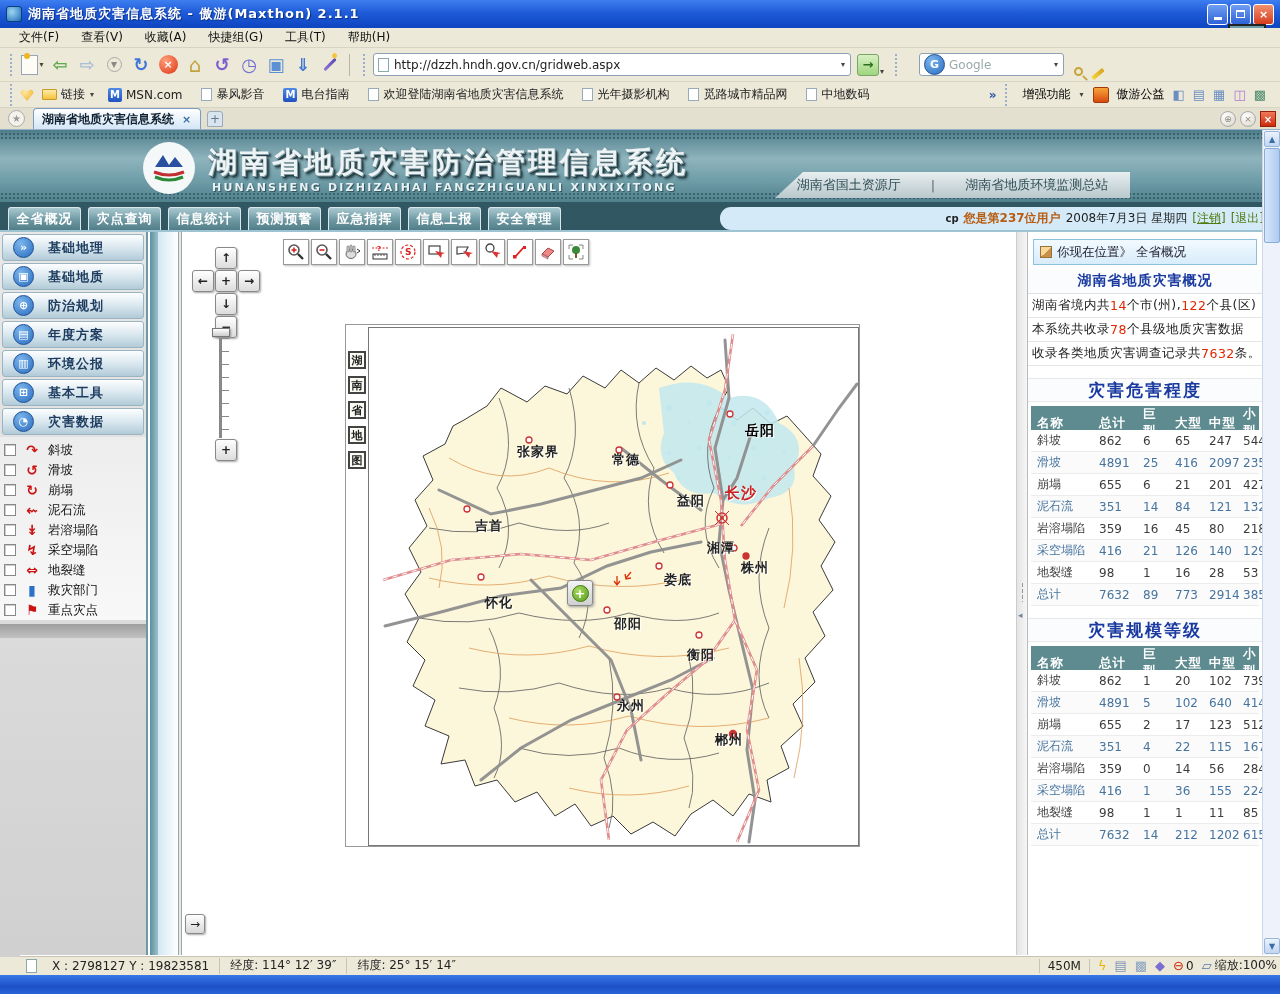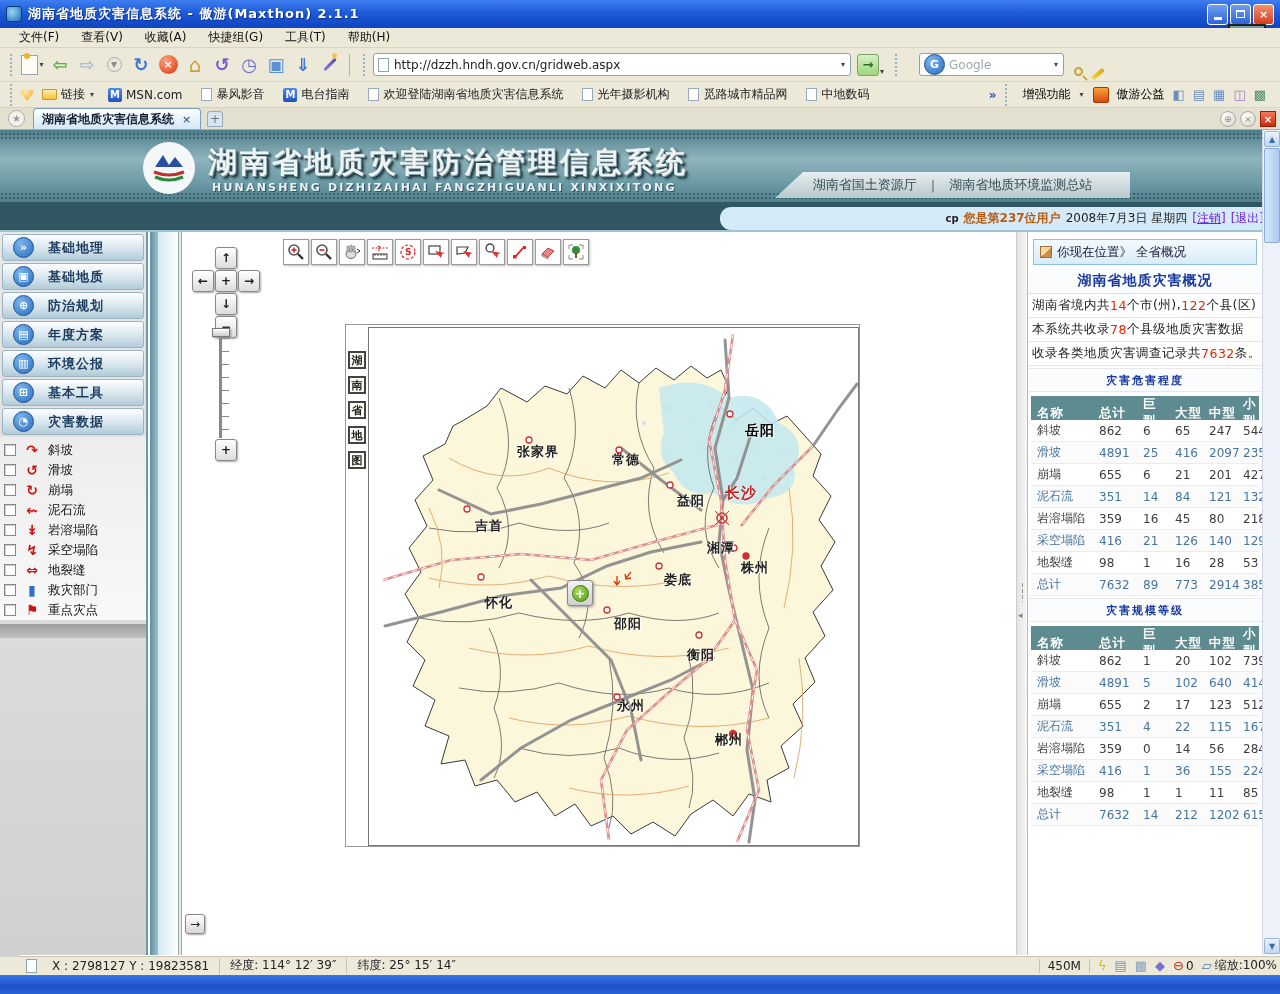--- a/index.html
+++ b/index.html
@@ -86,36 +86,36 @@
     background:linear-gradient(180deg,#4e7e8b 0%,#8fb4bd 40%,#6f9da8 70%,#50818d 100%); }
   .dotrow { position:absolute; left:0; width:1280px; height:9px;
     background-image:radial-gradient(#2e505a 35%, transparent 36%); background-size:4px 4px; opacity:.7; }
   .dotrow.top { top:2px; } .dotrow.bottom { bottom:1px; }
   .logo { position:absolute; left:142px; top:11px; width:54px; height:54px; }
   .banner-title { position:absolute; left:208px; top:13px; font-size:29px; font-weight:bold; color:#eef4f5; letter-spacing:3px;
     text-shadow:1px 1px 0 #7e9aa2, 2px 2px 1px #233f46, 3px 3px 3px #16282d; }
   .banner-sub { position:absolute; left:212px; top:51px; font-size:11px; font-weight:bold; color:#e8f2f4; letter-spacing:2.2px; text-shadow:1px 1px 1px #2e4e56; }
   .banner-links { position:absolute; left:775px; top:42px; width:355px; height:26px;
     background:linear-gradient(180deg,#e8eef0,#b8c8cc); clip-path:polygon(28px 0,100% 0,100% 100%,0 100%);
-    display:flex; align-items:center; justify-content:center; gap:14px; font-size:13px; color:#2e4e56; }
+    display:flex; align-items:center; justify-content:center; gap:30px; font-size:13px; color:#2e4e56; }
   .banner-links a { color:#2e4e56; text-decoration:none; }
   .bl-div { color:#667; }
 
   
   .navbar { position:absolute; left:0; top:202px; width:1280px; height:28px; background:#315862; display:flex; align-items:flex-end; }
   .nav-tabs { display:flex; gap:7px; padding:0 0 0 8px; }
   .nav-tab { width:73px; height:23px; border:1px solid #d8e8ec; border-bottom:none; border-radius:3px 3px 0 0;
     background:linear-gradient(180deg,#a9c8cf 0%,#6d98a2 55%,#527e89 100%);
     color:#fff; font-size:13px; font-weight:bold; text-align:center; line-height:22px; letter-spacing:1px; }
   .user-strip { margin-left:auto; height:23px; background:#d4eaf8; display:flex; align-items:center; gap:5px;
     font-size:12px; padding:0 16px 0 30px; min-width:560px; justify-content:flex-end;border-radius:11px; }
   .u-prefix { font-size:10px; font-weight:bold; color:#222; }
   .u-visitor { color:#b85c10; font-weight:bold; }
   .u-date { color:#222; }
-  .u-link { color:#6d28d9; text-decoration:underline; }
+  .u-link { color:#4d7c0f; text-decoration:underline; }
 
   
   .main { position:absolute; left:0; top:230px; width:1280px; height:725px; background:#fff; border-top:2px solid #9ec4d4; }
 
   
   .sidebar { position:absolute; left:0; top:0; width:148px; height:725px; background:linear-gradient(180deg,#e8e8e8,#d0d0d0); border-right:2px solid #6e9aa8; }
   .group-btn { height:27px; margin:2px 2px 2px 2px; border:1px solid #9ab4c2; border-radius:3px;
     background:linear-gradient(180deg,#fdfeff 0%,#d6e5ed 55%,#b2cbd8 100%);
     display:flex; align-items:center; gap:10px; padding-left:10px; }
   .g-ic { width:21px; height:21px; border-radius:50%; background:radial-gradient(circle at 35% 30%,#7cb6ec,#2a6cc0); border:1px solid #1d4f92;
@@ -163,21 +163,21 @@
   .inner-split .arrow { position:absolute; left:1px; top:378px; font-size:9px; color:#789; }
 
   
   .right-panel { position:absolute; left:1027px; top:0; width:235px; height:725px; background:#fff; border-left:1px solid #bbb; font-size:12.5px; }
   .crumb-box { margin:7px 5px 4px 5px; height:24px; border:1px solid #8fc0de; background:linear-gradient(180deg,#f2faff,#d8ecfa);
     display:flex; align-items:center; gap:5px; padding:12px 6px; color:#223; }
   .crumb-ic { width:12px; height:12px; background:linear-gradient(135deg,#f8d898 50%,#c89048 50%); border:1px solid #987038; flex:none; }
   .panel-title { height:25px; display:flex; align-items:center; justify-content:center; font-size:14px; font-weight:bold; color:#1a3aa0; letter-spacing:1px; border-bottom:1px solid #e0e0e0; background:#fafcfd; }
   .ov-line { height:24px; display:flex; align-items:center; padding-left:4px; border-bottom:1px solid #e6e6e6; color:#222; letter-spacing:.5px; }
   .seg { white-space:pre; } .seg.red { color:#e02800; }
-  .sec-title { height:24px; margin-top:2px; display:flex; align-items:center; justify-content:center; font-size:11px; font-weight:bold; color:#1a3aa0; letter-spacing:2px; border-top:1px solid #e8e8e8; border-bottom:1px solid #e8e8e8; background:#fafcfd; }
+  .sec-title { height:24px; margin-top:12px; display:flex; align-items:center; justify-content:center; font-size:17px; font-weight:bold; color:#1a3aa0; letter-spacing:2px; border-top:1px solid #e8e8e8; border-bottom:1px solid #e8e8e8; background:#fafcfd; }
   .d-table { margin:4px 3px 0 3px; }
   .t-head { display:grid; grid-template-columns:62px 44px 32px 34px 34px 23px; background:#5d8b90; color:#fff; font-weight:bold; font-size:12.5px; height:24px; align-items:center; }
   .t-head span { padding-left:6px; letter-spacing:1px; }
   .t-rows > div { display:grid; grid-template-columns:62px 44px 32px 34px 34px 23px; height:22px; align-items:center; font-size:12px; border-bottom:1px solid #ececec; }
   .t-rows > div > span { padding-left:6px; white-space:nowrap; }
   .t-rows > div:nth-of-type(odd) { color:#3c3c3c; background:#fff; }
   .t-rows > div:nth-of-type(even) { color:#46749f; background:#fbfbfb; }
 
   
   .scrollbar { position:absolute; left:1262px; top:130px; width:18px; height:825px; background:#eef2fa; border-left:1px solid #cdd6e8; }
@@ -386,20 +386,30 @@
     <div class="banner-title">湖南省地质灾害防治管理信息系统</div>
     <div class="banner-sub">HUNANSHENG DIZHIZAIHAI FANGZHIGUANLI XINXIXITONG</div>
     <div class="banner-links">
       <a href="#">湖南省国土资源厅</a>
       <span class="bl-div">|</span>
       <a href="#">湖南省地质环境监测总站</a>
     </div>
   </div>
 
   <div class="navbar">
+    <div class="nav-tabs">
+
+    <div class="nav-tab">全省概况</div>
+        <div class="nav-tab">灾点查询</div>
+        <div class="nav-tab">信息统计</div>
+        <div class="nav-tab">预测预警</div>
+        <div class="nav-tab">应急指挥</div>
+        <div class="nav-tab">信息上报</div>
+        <div class="nav-tab">安全管理</div>
+      </div>
     <div class="user-strip">
       <span class="u-prefix">cp</span>
       <span class="u-visitor">您是第237位用户</span>
       <span class="u-date">2008年7月3日 星期四</span>
       <a href="#" class="u-link">[注销]</a>
       <a href="#" class="u-link" style="text-decoration:none">[退出]</a>
     </div>
   </div>
 
   <div class="main">

